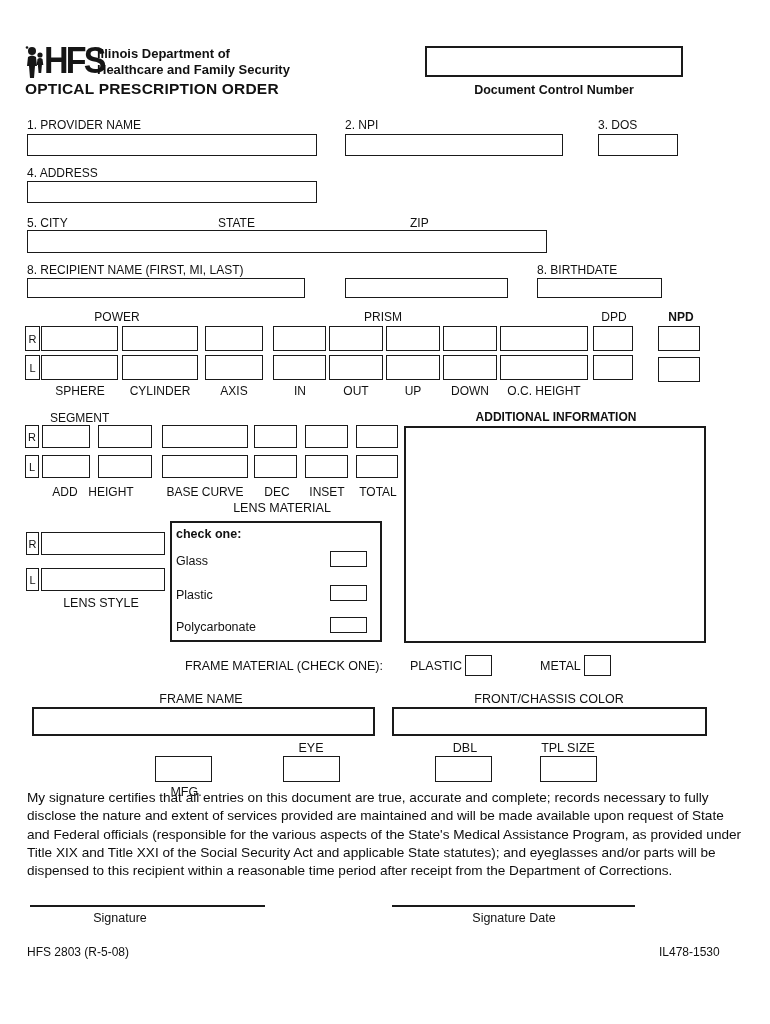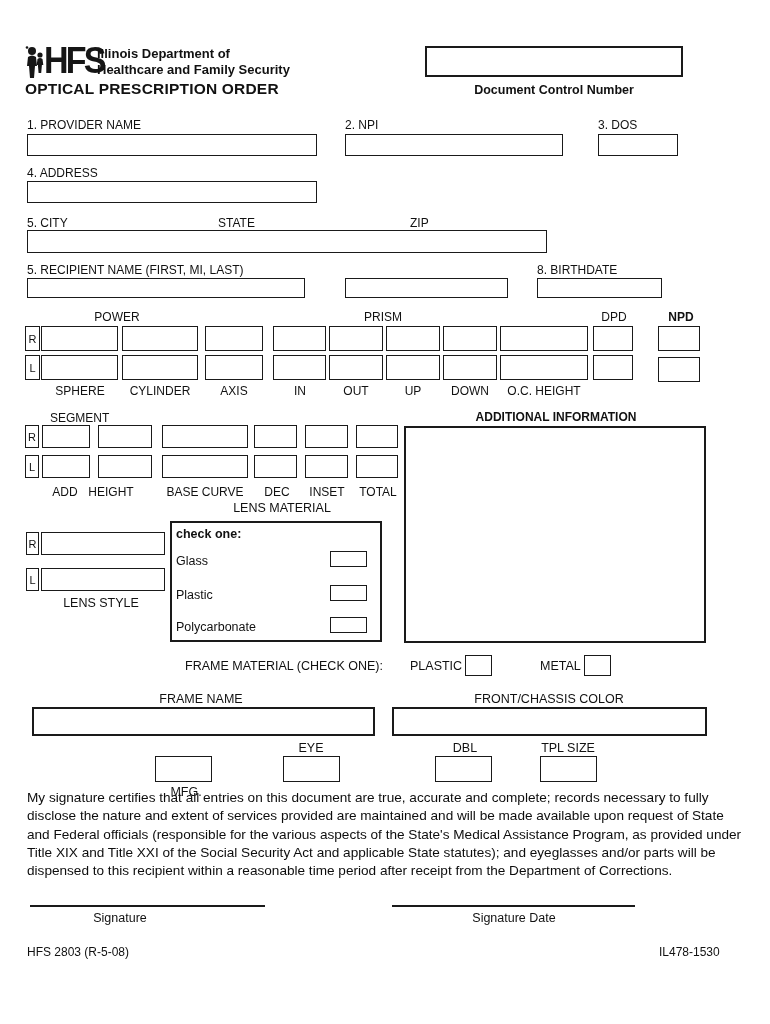--- a/index.html
+++ b/index.html
@@ -57,21 +57,21 @@
   <div class="box" style="left:598px;top:134px;width:80px;height:22px;"></div>
 
   <div class="lbl" style="left:27px;top:166px;">4. ADDRESS</div>
   <div class="box" style="left:27px;top:181px;width:290px;height:22px;"></div>
 
   <div class="lbl" style="left:27px;top:216px;">5. CITY</div>
   <div class="lbl" style="left:218px;top:216px;">STATE</div>
   <div class="lbl" style="left:410px;top:216px;">ZIP</div>
   <div class="box" style="left:27px;top:230px;width:520px;height:23px;"></div>
 
-  <div class="lbl" style="left:27px;top:263px;">5. RECIPIENT NAME (FIRST, MI, LAST)</div>
+  <div class="lbl" style="left:27px;top:263px;">8. RECIPIENT NAME (FIRST, MI, LAST)</div>
   <div class="box" style="left:27px;top:278px;width:278px;height:20px;"></div>
 
   <div class="lbl" style="left:345px;top:263px;margin-top:16px;">7. RECIPIENT NO.</div>
   <div class="box" style="left:345px;top:278px;width:163px;height:20px;"></div>
 
   <div class="lbl" style="left:537px;top:263px;">8. BIRTHDATE</div>
   <div class="box" style="left:537px;top:278px;width:125px;height:20px;"></div>
 
   <div class="lbl ctr" style="left:117px;top:310px;">POWER</div>
   <div class="lbl ctr" style="left:383px;top:310px;">PRISM</div>

